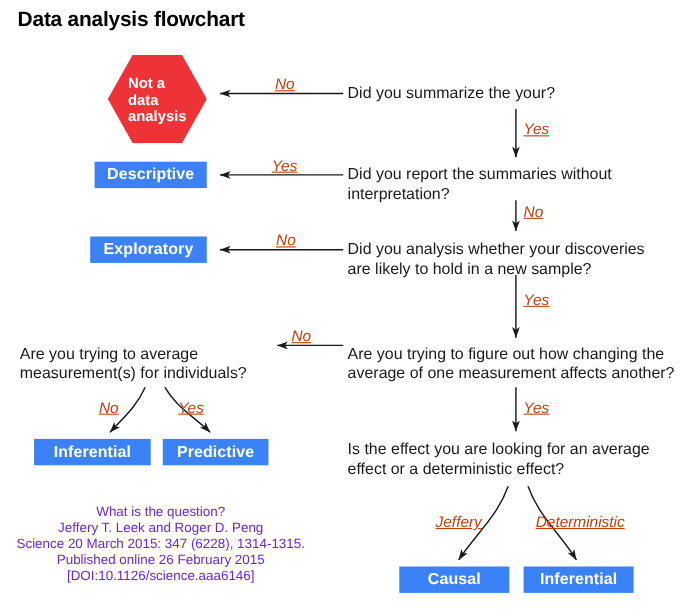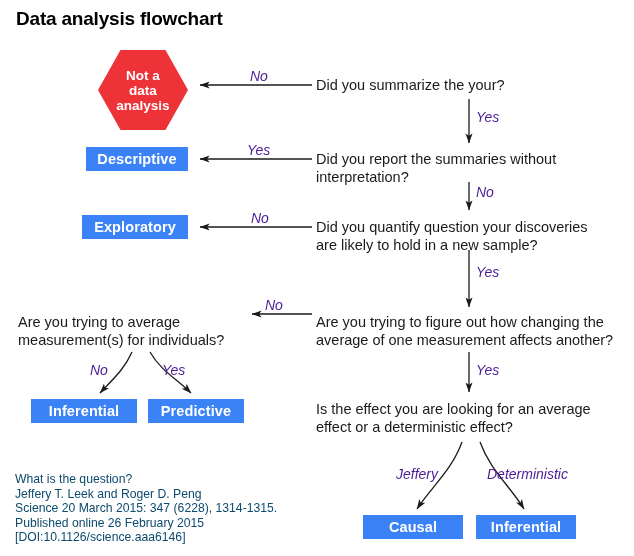--- a/index.html
+++ b/index.html
@@ -50,49 +50,50 @@
     clip-path:polygon(25% 0%,75% 0%,100% 50%,75% 100%,25% 100%,0% 50%);
     display:flex;
     align-items:center;
     justify-content:center;
   }
   .hex-label{
     color:#ffffff;
     font-size:13.5px;
     font-weight:bold;
     line-height:15px;
-    text-align:center;
     white-space:pre-line;
   }
 
   
   .q{
     position:absolute;
     font-size:14.5px;
     line-height:18px;
     color:#1a1a1a;
     white-space:pre-line;
   }
 
   
   .elabel{
     position:absolute;
     font-size:14px;
     font-style:italic;
-    color:#4c1d95;
+    color:#c2410c;
+    text-decoration:underline;
   }
 
   
   .cite{
     position:absolute;
-    left:15px;top:472px;
+    left:15px;top:458px;
     font-size:12.2px;
     line-height:14.6px;
-    color:#0c4a6e;
+    color:#6d28d9;
     white-space:pre-line;
+    text-align:center;
   }
 </style>
 </head>
 <body>
 
 <div id="stage">
 
   <svg id="svg-layer" viewBox="0 0 634 556" xmlns="http://www.w3.org/2000/svg">
     <defs>
       <marker id="ah" markerWidth="9" markerHeight="9" refX="7.4" refY="3.1" orient="auto" markerUnits="strokeWidth">
@@ -147,21 +148,21 @@
 
   <div class="box" style="left:363px;top:515px;width:100px;height:24px;">Causal</div>
 
   <div class="box" style="left:476px;top:515px;width:100px;height:24px;">Inferential</div>
 
   <div class="q" style="left:316px;top:76px;width:300px;">Did you summarize the your?</div>
 
   <div class="q" style="left:316px;top:150px;width:300px;">Did you report the summaries without
 interpretation?</div>
 
-  <div class="q" style="left:316px;top:218px;width:300px;">Did you quantify question your discoveries
+  <div class="q" style="left:316px;top:218px;width:300px;">Did you analysis whether your discoveries
 are likely to hold in a new sample?</div>
 
   <div class="q" style="left:316px;top:313px;width:300px;">Are you trying to figure out how changing the
 average of one measurement affects another?</div>
 
   <div class="q" style="left:18px;top:313px;width:240px;">Are you trying to average
 measurement(s) for individuals?</div>
 
   <div class="q" style="left:316px;top:400px;width:300px;">Is the effect you are looking for an average
 effect or a deterministic effect?</div>

